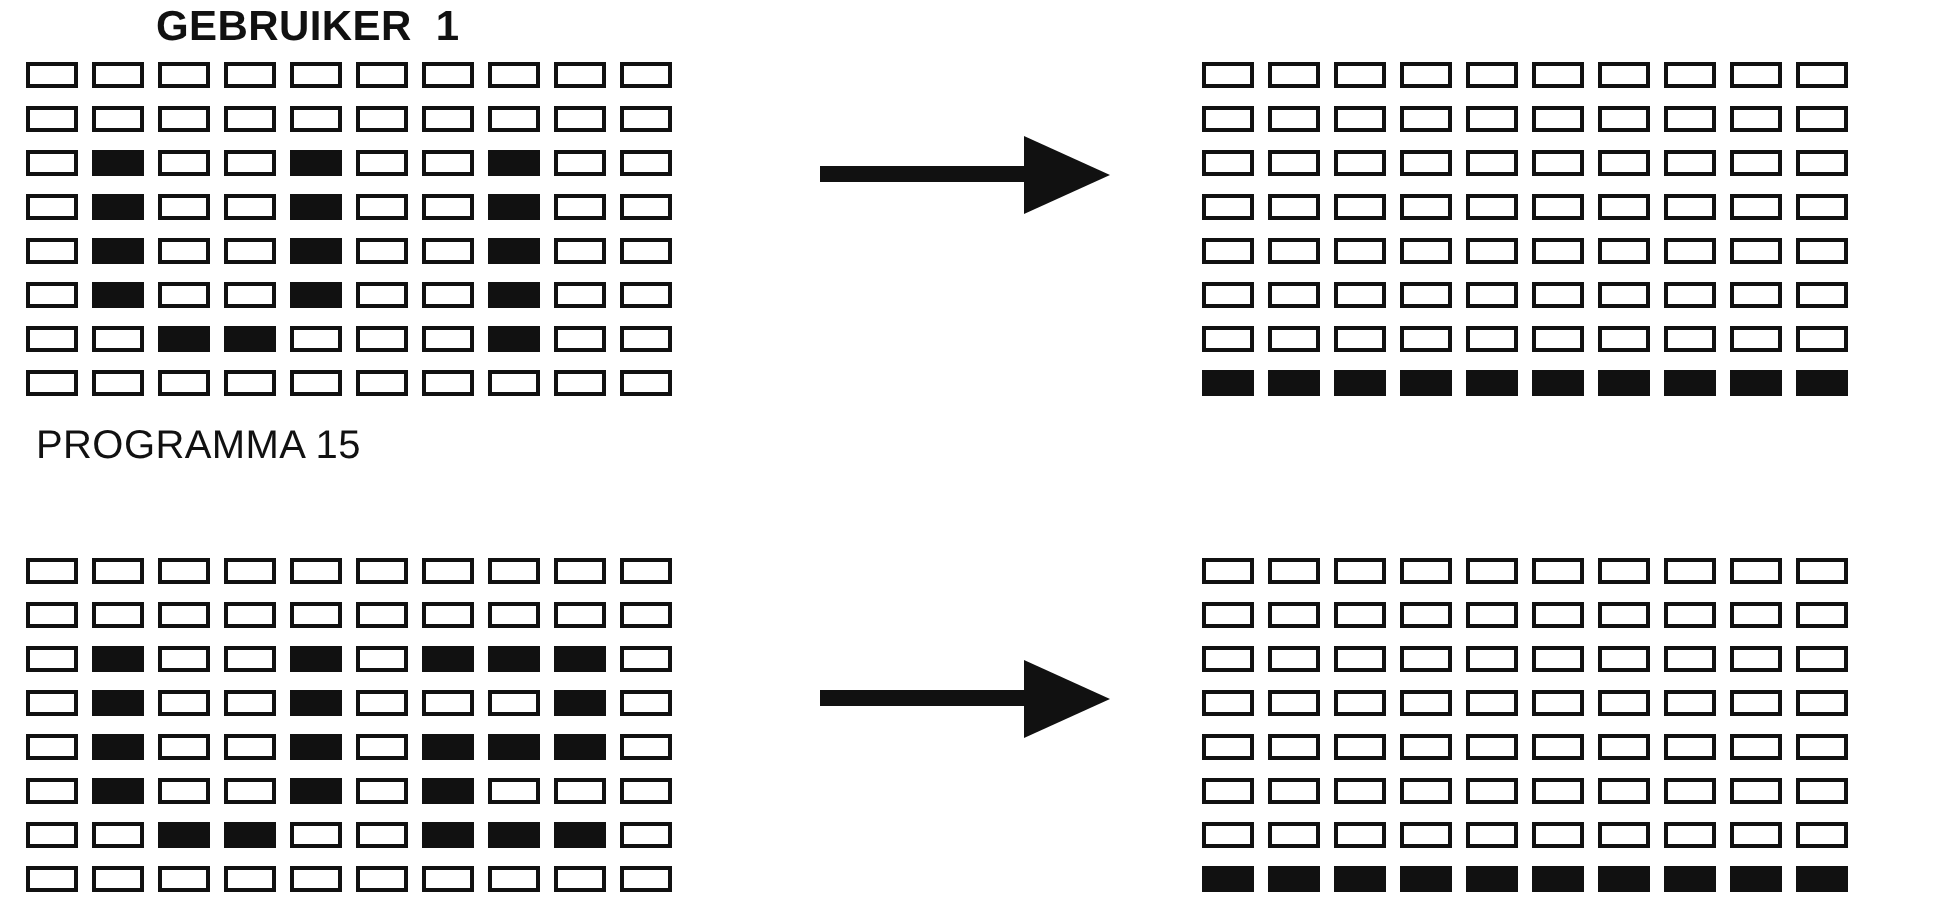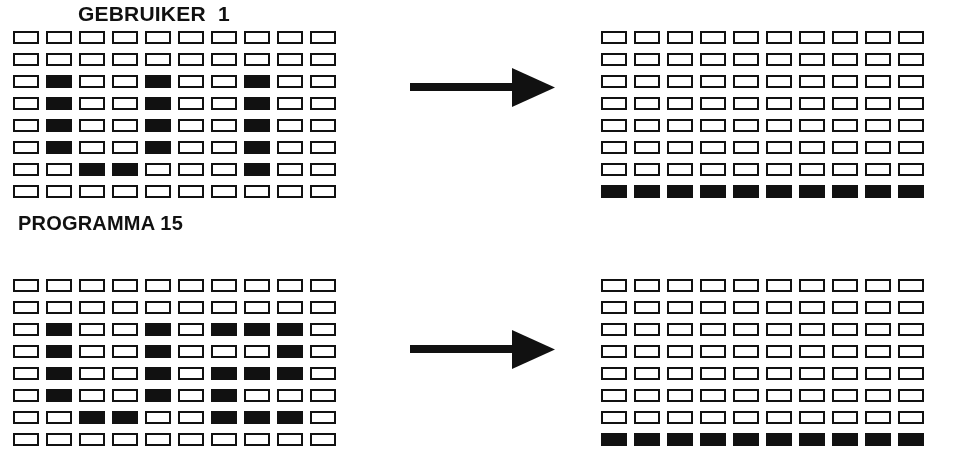--- a/index.html
+++ b/index.html
@@ -30,21 +30,21 @@
     white-space: pre;
     color: #111111;
     line-height: 1;
   }
   .label-user {
     font-weight: bold;
     font-size: 21px;
     letter-spacing: 0.2px;
   }
   .label-program {
-    font-weight: bold;
+    font-weight: normal;
     font-size: 20px;
     letter-spacing: 0.2px;
   }
 
   #user1-label { left: 78px;  top: 3px; }
   #program-label { left: 18px; top: 213px; }
   #user2-label { left: 78px;  top: 250px; }
 
   
   .grid {

